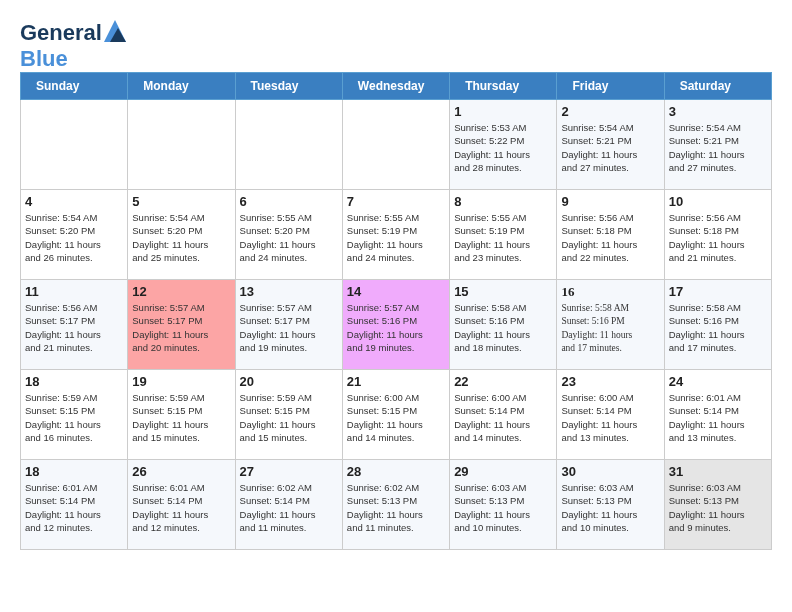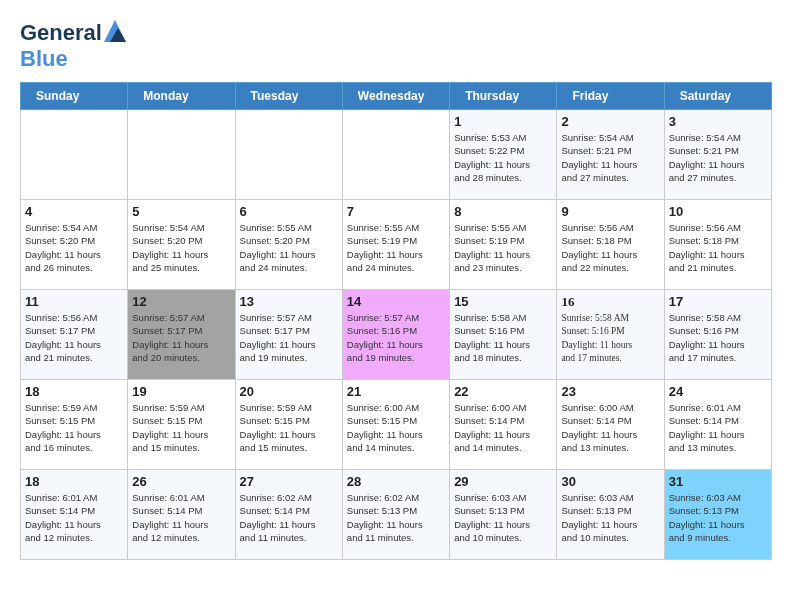--- a/index.html
+++ b/index.html
@@ -7,21 +7,20 @@
       font-family: Arial, sans-serif;
       background: #fff;
       width: 792px;
       min-height: 612px;
       padding: 20px;
     }
     .header {
       display: flex;
       justify-content: space-between;
       align-items: center;
-      margin-bottom: 10px;
     }
     .title-section {
       text-align: right;
     }
     .calendar-title {
       font-size: 36px;
       font-weight: bold;
       color: #1a3a5c;
     }
     .calendar-subtitle {
@@ -195,21 +194,21 @@
         </td>
       </tr>
       <tr>
         <td style="background: rgb(245, 248, 252);">
           <span class="day-num">11</span>
           <div class="day-info" style="white-space: pre-line;">Sunrise: 5:56 AM
 Sunset: 5:17 PM
 Daylight: 11 hours
 and 21 minutes.</div>
         </td>
-        <td style="background: #a3a3a3;">
+        <td style="background: #fca5a5;">
           <span class="day-num">12</span>
           <div class="day-info" style="white-space: pre-line;">Sunrise: 5:57 AM
 Sunset: 5:17 PM
 Daylight: 11 hours
 and 20 minutes.</div>
         </td>
         <td style="background: rgb(245, 248, 252);">
           <span class="day-num">13</span>
           <div class="day-info" style="white-space: pre-line;">Sunrise: 5:57 AM
 Sunset: 5:17 PM
@@ -332,21 +331,21 @@
 Daylight: 11 hours
 and 10 minutes.</div>
         </td>
         <td style="background: rgb(245, 248, 252);">
           <span class="day-num">30</span>
           <div class="day-info" style="white-space: pre-line;">Sunrise: 6:03 AM
 Sunset: 5:13 PM
 Daylight: 11 hours
 and 10 minutes.</div>
         </td>
-        <td style="background: #7dd3fc;">
+        <td style="background: #e5e5e5;">
           <span class="day-num">31</span>
           <div class="day-info" style="white-space: pre-line;">Sunrise: 6:03 AM
 Sunset: 5:13 PM
 Daylight: 11 hours
 and 9 minutes.</div>
         </td>
       </tr>
     </tbody>
 </table>
 

